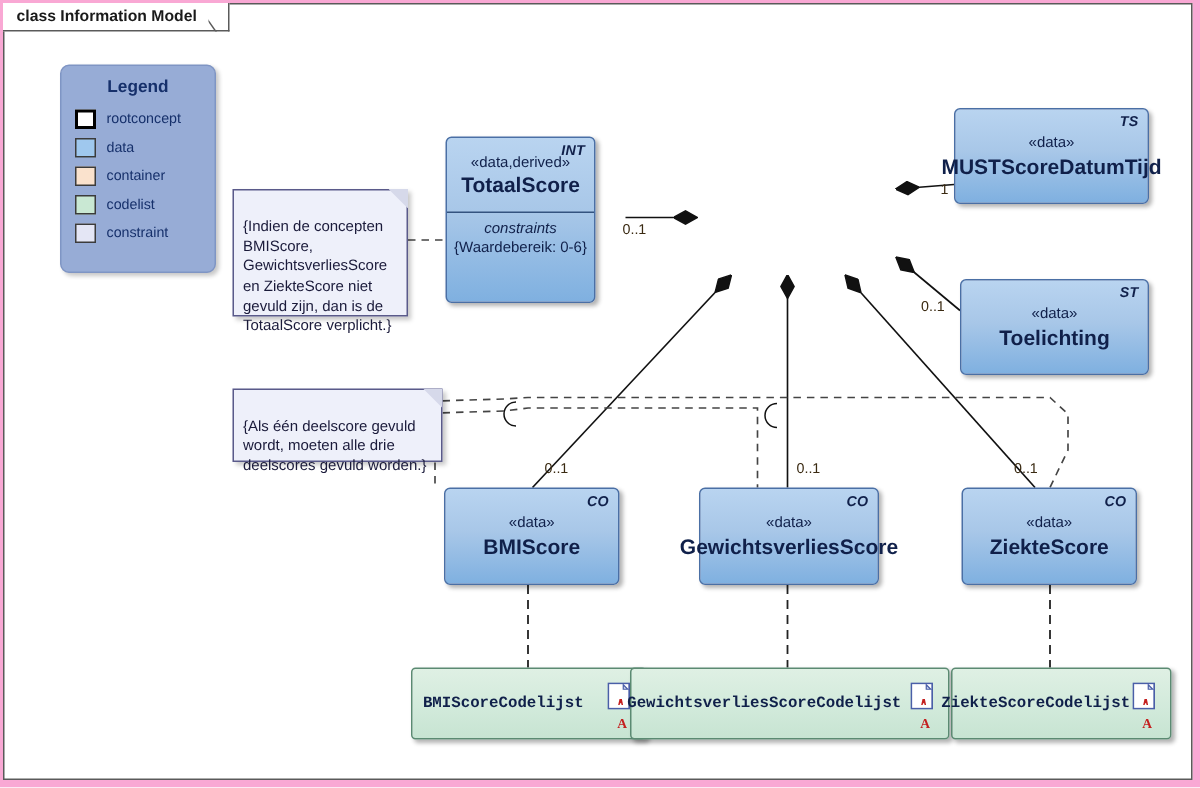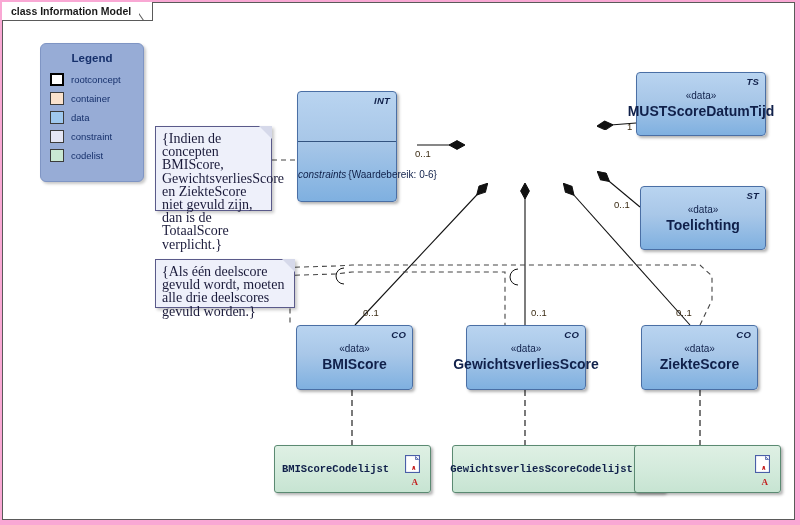--- a/index.html
+++ b/index.html
@@ -74,21 +74,21 @@
   .cls .compartment-top{
     position:absolute;left:0;right:0;top:0;height:49px;
     display:flex;flex-direction:column;align-items:center;justify-content:center;gap:1px;
   }
   .cls .sep{
     position:absolute;left:0;right:0;top:49px;height:0;
     border-top:1px solid #33537f;
   }
   .cls .compartment-bottom{
     position:absolute;left:0;right:0;top:50px;bottom:0;
-    display:flex;align-items:center;justify-content:flex-start;
+    display:flex;flex-direction:column;align-items:center;justify-content:flex-start;
     padding-top:5px;gap:2px;
   }
   .cls .constraint-head{font-size:10px;font-style:italic;color:#10204a;}
   .cls .constraint-body{font-size:10px;color:#10204a;white-space:nowrap;}
 
   
   .cls.codelist{
     border:1px solid #5b8a72;
     background:linear-gradient(to bottom,#dff0e4 0%,#d2eadb 55%,#c7e4d2 100%);
     border-radius:3px;
@@ -122,22 +122,22 @@
   #legend .lg-lab{font-size:9.5px;color:#16306b;}
 
   
   .note{
     position:absolute;box-sizing:border-box;
     background:#eef0fa;
     border:1px solid #5a5a8a;
     box-shadow:2px 2px 3px rgba(0,0,0,0.22);
   }
   .note .note-txt{
-    font-size:14px;color:#1a1a3a;line-height:13.2px;
-    padding:5px 7px 4px 6px;white-space:pre-line;font-family:Liberation Serif, serif;
+    font-size:10px;color:#1a1a3a;line-height:13.2px;
+    padding:18px 7px 4px 6px;white-space:pre-line;
   }
   .note .fold2{
     position:absolute;right:-1px;top:-1px;width:13px;height:13px;
     background:#d6d9ea;
     clip-path:polygon(100% 0,100% 100%,0 0);
     border:none;
   }
 
   
   .mult{
@@ -216,49 +216,53 @@
   </svg>
 
   <div id="legend">
     <div class="lg-title">Legend</div>
 
     <div class="lg-row">
       <span class="sw thick" style="background:#ffffff"></span>
       <span class="lg-lab">rootconcept</span>
     </div>
     <div class="lg-row">
+      <span class="sw" style="background:#9fc8ee"></span>
+      <span class="lg-lab">data</span>
+    </div>
+    <div class="lg-row">
       <span class="sw" style="background:#fae2cd"></span>
       <span class="lg-lab">container</span>
     </div>
     <div class="lg-row">
-      <span class="sw" style="background:#9fc8ee"></span>
-      <span class="lg-lab">data</span>
+      <span class="sw" style="background:#c9e8d3"></span>
+      <span class="lg-lab">codelist</span>
     </div>
     <div class="lg-row">
       <span class="sw" style="background:#e4e6f5"></span>
       <span class="lg-lab">constraint</span>
-    </div>
-    <div class="lg-row">
-      <span class="sw" style="background:#c9e8d3"></span>
-      <span class="lg-lab">codelist</span>
     </div>
   </div>
 
   <div class="note" style="left:155px;top:126px;width:117px;height:85px;">
     <div class="fold2"></div>
     <div class="note-txt">{Indien de concepten BMIScore, GewichtsverliesScore en ZiekteScore niet gevuld zijn, dan is de TotaalScore verplicht.}</div>
   </div>
 
   <div class="note" style="left:155px;top:259px;width:140px;height:49px;">
     <div class="fold2"></div>
     <div class="note-txt">{Als één deelscore gevuld wordt, moeten alle drie deelscores gevuld worden.}</div>
   </div>
 
   <div class="node cls data" style="left:297px;top:91px;width:100px;height:111px;">
     <span class="tag">INT</span>
+    <div class="compartment-top">
+      <span class="stereo">«data,derived»</span>
+      <span class="cname">TotaalScore</span>
+    </div>
     <div class="sep"></div>
     <div class="compartment-bottom">
       <span class="constraint-head">constraints</span>
       <span class="constraint-body">{Waardebereik: 0-6}</span>
     </div>
   </div>
 
 
   <div class="node cls data" style="left:636px;top:72px;width:130px;height:64px;">
     <span class="tag">TS</span>
@@ -303,31 +307,32 @@
   <div class="node cls codelist" style="left:274px;top:445px;width:157px;height:48px;">
     <span class="cl-name">BMIScoreCodelijst</span>
     <svg class="doc-icon" viewBox="0 0 15 18">
       <rect x="0.5" y="0.5" width="14" height="17" fill="#ffffff" stroke="#4a5fa8" stroke-width="1.2"></rect>
       <path d="M10.5 1.5 L13.5 4.5 L10.5 4.5 Z" fill="#cfd8ee" stroke="#4a5fa8" stroke-width="0.8"></path>
       <path d="M8 11 L9.6 11 L10.4 15 L9.4 15 L9.1 13.8 L8.4 13.8 L8.1 15 L7.1 15 Z" fill="#c42020"></path>
     </svg>
     <span class="red-a">A</span>
   </div>
 
-  <div class="node cls codelist" style="left:452px;top:445px;width:213px;height:48px;">
+  <div class="node cls codelist" style="left:420px;top:445px;width:213px;height:48px;">
     <span class="cl-name">GewichtsverliesScoreCodelijst</span>
     <svg class="doc-icon" viewBox="0 0 15 18">
       <rect x="0.5" y="0.5" width="14" height="17" fill="#ffffff" stroke="#4a5fa8" stroke-width="1.2"></rect>
       <path d="M10.5 1.5 L13.5 4.5 L10.5 4.5 Z" fill="#cfd8ee" stroke="#4a5fa8" stroke-width="0.8"></path>
       <path d="M8 11 L9.6 11 L10.4 15 L9.4 15 L9.1 13.8 L8.4 13.8 L8.1 15 L7.1 15 Z" fill="#c42020"></path>
     </svg>
     <span class="red-a">A</span>
   </div>
 
   <div class="node cls codelist" style="left:634px;top:445px;width:147px;height:48px;">
+    <span class="cl-name">ZiekteScoreCodelijst</span>
     <svg class="doc-icon" viewBox="0 0 15 18">
       <rect x="0.5" y="0.5" width="14" height="17" fill="#ffffff" stroke="#4a5fa8" stroke-width="1.2"></rect>
       <path d="M10.5 1.5 L13.5 4.5 L10.5 4.5 Z" fill="#cfd8ee" stroke="#4a5fa8" stroke-width="0.8"></path>
       <path d="M8 11 L9.6 11 L10.4 15 L9.4 15 L9.1 13.8 L8.4 13.8 L8.1 15 L7.1 15 Z" fill="#c42020"></path>
     </svg>
     <span class="red-a">A</span>
   </div>
 
   <span class="mult" style="left:415px;top:148px;">0..1</span>
   <span class="mult" style="left:627px;top:121px;">1</span>

